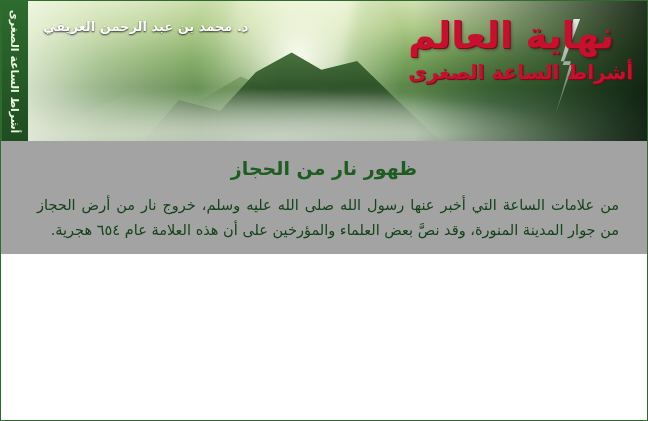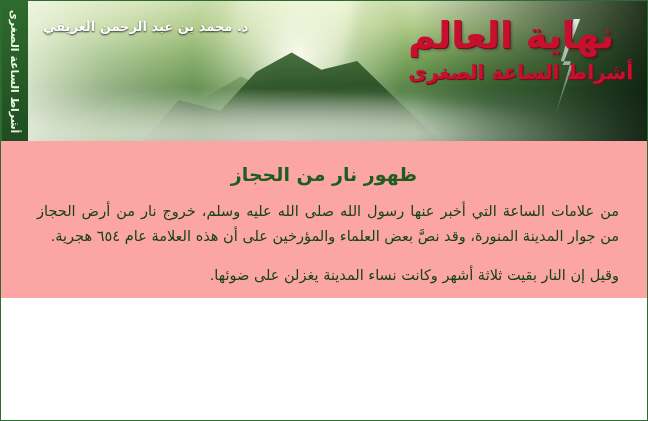--- a/index.html
+++ b/index.html
@@ -156,22 +156,22 @@
     white-space: nowrap;
     color: #eaf6e2;
     font-size: 11px;
     font-weight: bold;
     letter-spacing: 0.5px;
   }
 
   
   .body {
     position: relative;
-    padding: 20px 28px 10px 28px;
-    background: #fca5a5;
+    padding: 14px 28px 10px 28px;
+    background: #a3a3a3;
   }
   .section-title {
     text-align: center;
     font-size: 19px;
     font-weight: bold;
     color: #1f5c22;
     margin: 2px 0 14px 0;
   }
   p.para {
     margin: 0 0 13px 8px;
@@ -206,16 +206,15 @@
     <div class="author">د. محمد بن عبد الرحمن العريفي</div>
 
     <div class="side-strip">
       <span class="side-strip-text">أشراط الساعة الصغرى</span>
     </div>
   </div>
 
   <div class="body">
     <h2 class="section-title">ظهور نار من الحجاز</h2>
     <p class="para">من علامات الساعة التي أخبر عنها رسول الله صلى الله عليه وسلم، خروج نار من أرض الحجاز من جوار المدينة المنورة، وقد نصَّ بعض العلماء والمؤرخين على أن هذه العلامة عام ٦٥٤ هجرية.</p>
-    <p class="para">وقيل إن النار بقيت ثلاثة أشهر وكانت نساء المدينة يغزلن على ضوئها.</p>
   </div>
 
 </div>
 
 </body></html>

